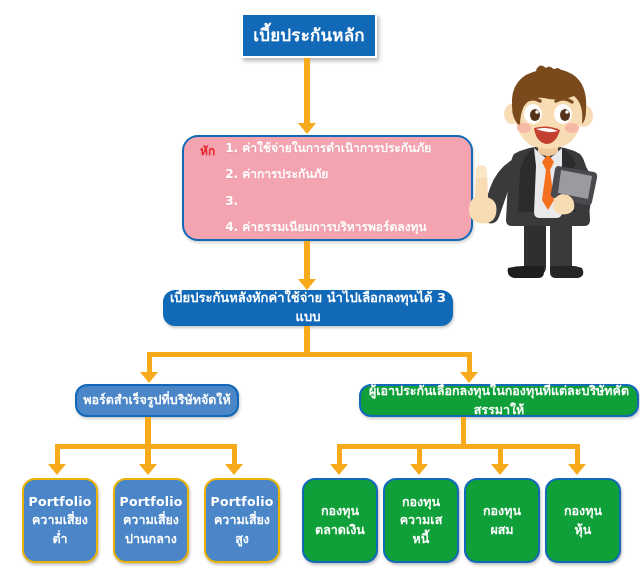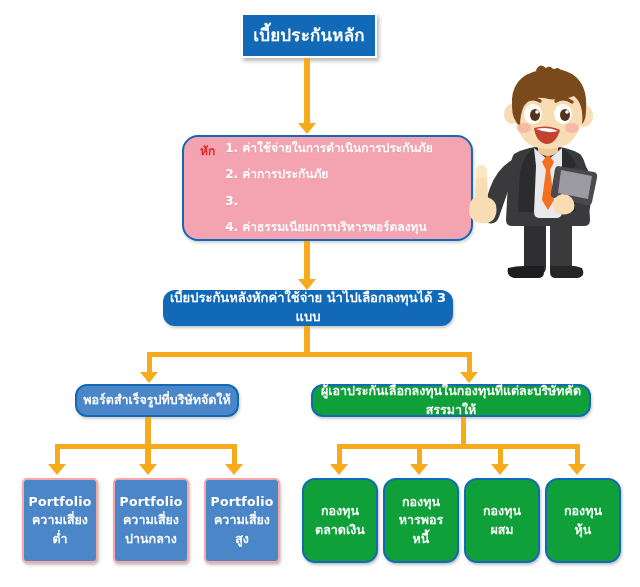--- a/index.html
+++ b/index.html
@@ -103,27 +103,28 @@
     font-size: 12.5px;
   }
 
   
   .node-mid-green {
     background: #10a03a;
     border: 2px solid #1169b8;
     border-radius: 12px;
     box-shadow: 1px 2px 3px rgba(0,0,0,.2);
     font-size: 12.5px;
+    margin-left: 48px;
   }
 
   
   .node-leaf-blue {
     background: #4a86c8;
-    border: 2px solid #fca5a5;
-    border-radius: 5px;
+    border: 2px solid #eab308;
+    border-radius: 13px;
     box-shadow: 1px 2px 3px rgba(0,0,0,.25);
     font-size: 12.5px;
     padding: 4px;
   }
   .node-leaf-green {
     background: #10a03a;
     border: 2px solid #1169b8;
     border-radius: 13px;
     box-shadow: 1px 2px 3px rgba(0,0,0,.25);
     font-size: 12.5px;
@@ -167,21 +168,21 @@
   <div class="conn" style="left:304px; top:58px; width:6px; height:65px;"></div>
   <div class="arrow-head" style="left:298px; top:123px;"></div>
 
   <div class="node node-pink" style="left:182px; top:135px; width:291px; height:106px;">
     <div class="pink-rows">
       <span class="pink-label">หัก</span>
       <div class="pink-list">
 
         <div class="pink-item">
           <span class="pink-num">1.</span>
-          <span>ค่าใช้จ่ายในการดำเนินการประกันภัย</span>
+          <span>ค่าใช้จ่ายในการดำเนิาการประกันภัย</span>
         </div>
 
         <div class="pink-item">
           <span class="pink-num">2.</span>
           <span>ค่าการประกันภัย</span>
         </div>
 
         <div class="pink-item">
           <span class="pink-num">3.</span>
         </div>
@@ -255,21 +256,21 @@
     <span class="leaf-line">สูง</span>
   </div>
 
   <div class="node node-leaf-green" style="left:302px; top:478px; width:76px; height:85px;">
     <span class="leaf-line">กองทุน</span>
     <span class="leaf-line">ตลาดเงิน</span>
   </div>
 
   <div class="node node-leaf-green" style="left:383px; top:478px; width:76px; height:85px;">
     <span class="leaf-line">กองทุน</span>
-    <span class="leaf-line">หารพอร</span>
+    <span class="leaf-line">ความเส</span>
     <span class="leaf-line">หนี้</span>
   </div>
 
   <div class="node node-leaf-green" style="left:464px; top:478px; width:76px; height:85px;">
     <span class="leaf-line">กองทุน</span>
     <span class="leaf-line">ผสม</span>
   </div>
 
   <div class="node node-leaf-green" style="left:545px; top:478px; width:76px; height:85px;">
     <span class="leaf-line">กองทุน</span>

